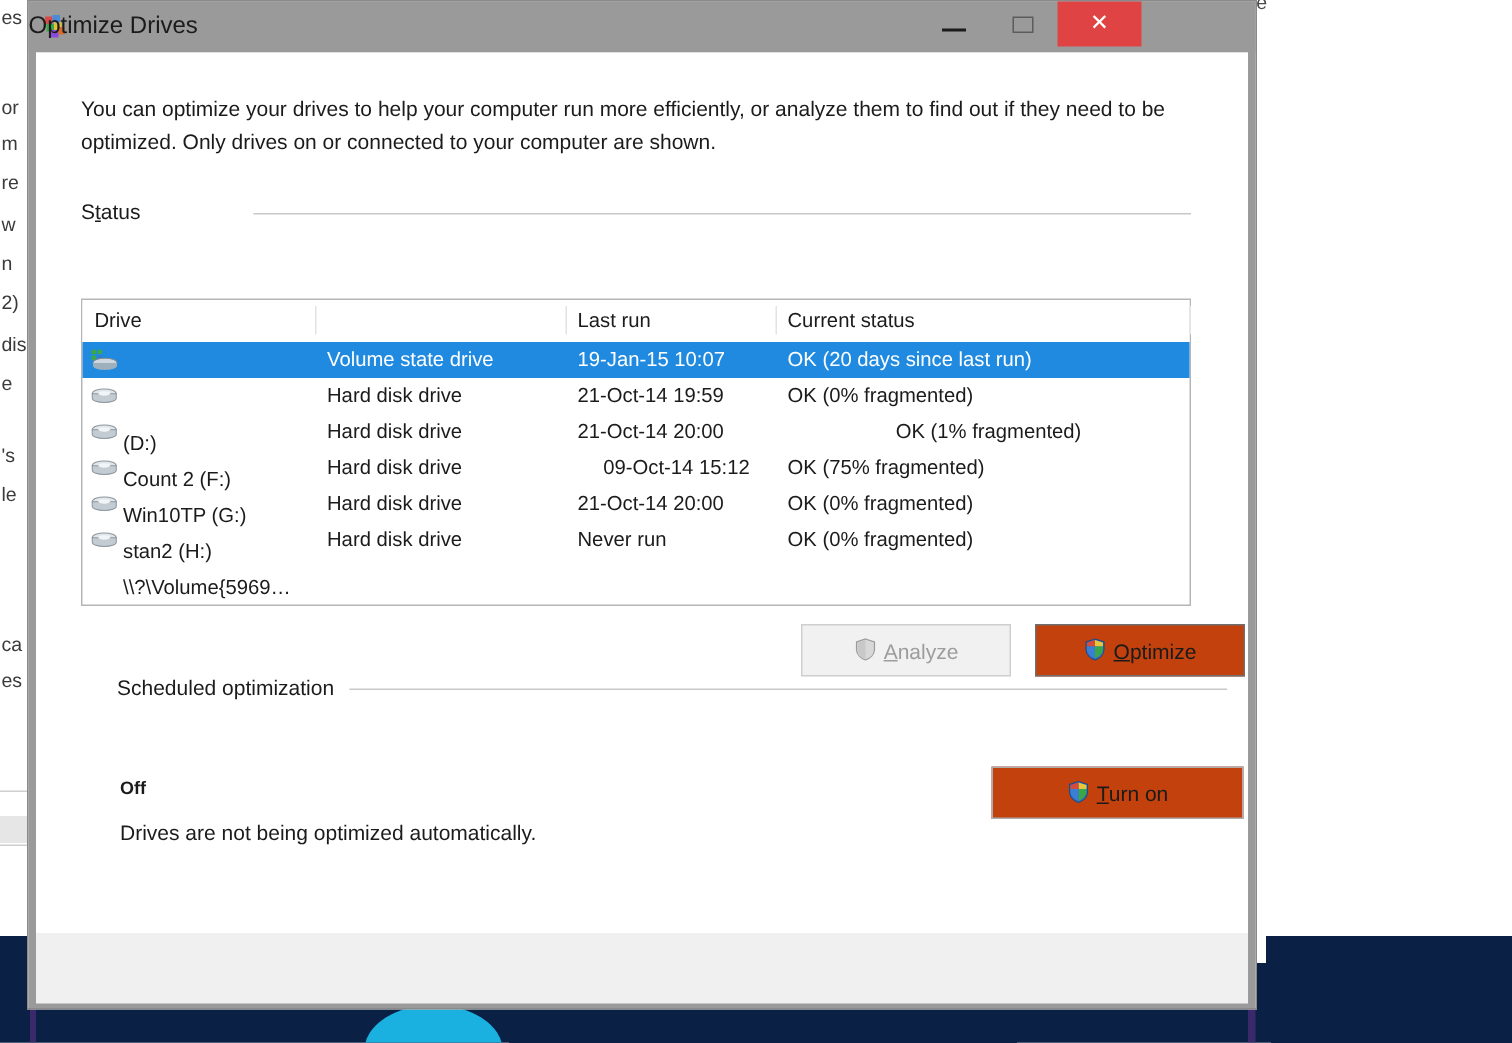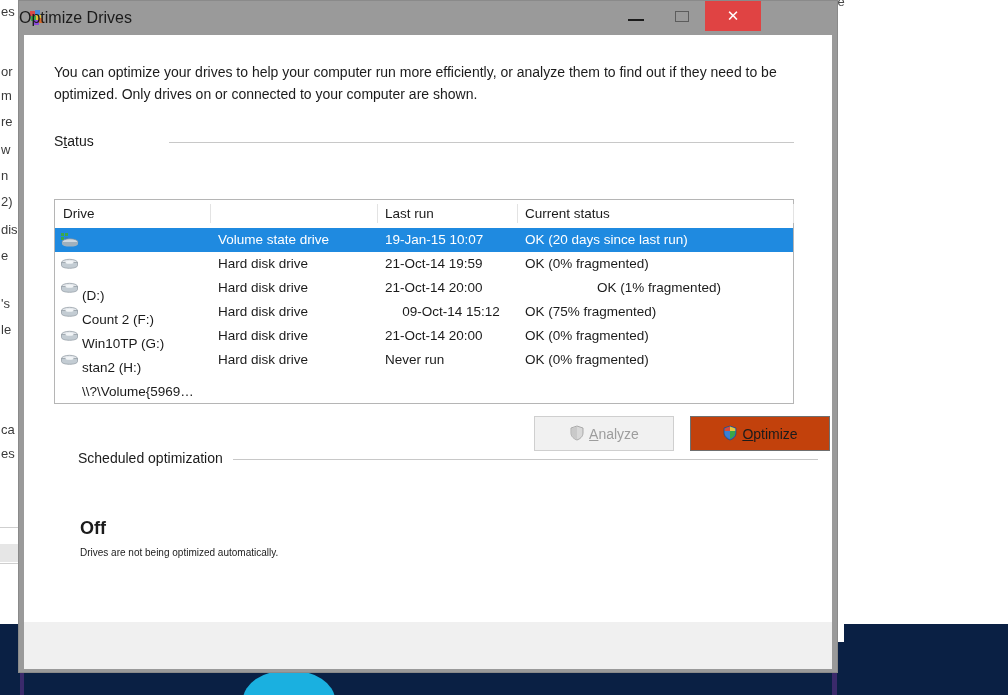--- a/index.html
+++ b/index.html
@@ -90,22 +90,22 @@
   }
   .btn .lbl{display:inline-block;line-height:1;vertical-align:middle;}
   .btn.disabled{color:#9d9d9d;border-color:#cfcfcf;background:#f1f1f1;}
   .btn.strong{border-color:#6f6f6f;}
   .shield{display:inline-block;width:16px;height:16px;vertical-align:middle;margin-right:4px;position:relative;top:-1px;}
 
   #btn-analyze{left:510px;top:381px;width:140px;height:35px;line-height:33px;}
   #btn-optimize{left:666px;top:381px;width:140px;height:35px;line-height:33px;}
   #btn-turnon{left:637px;top:476px;width:168px;height:35px;line-height:33px;}
 
-  .sched-off{position:absolute;left:56px;top:483px;font-size:18px;font-weight:bold;color:#1b1b1b;}
-  .sched-desc{position:absolute;left:56px;top:512px;font-size:10px;color:#1b1b1b;}
+  .sched-off{position:absolute;left:56px;top:483px;font-size:12px;font-weight:bold;color:#1b1b1b;}
+  .sched-desc{position:absolute;left:56px;top:512px;font-size:14px;color:#1b1b1b;}
 
   
   #footer{position:absolute;left:5px;top:621px;width:808px;height:47px;background:#f0f0f0;}
 </style>
 </head>
 <body>
 
 <div id="desktop">
   <div class="band-top"></div>
   <div class="bg-edge"></div>
@@ -270,18 +270,27 @@
     </div>
 
     <div class="grouphdr" style="left:30px;top:415px;width:740px;margin-left:24px;">
       <span>Scheduled optimization</span>
       <span class="rule" style="left:155px;right:0;"></span>
     </div>
 
     <div class="sched-off">Off</div>
     <div class="sched-desc">Drives are not being optimized automatically.</div>
 
+    <div class="btn" id="btn-turnon">
+      <svg class="shield" viewBox="0 0 16 16">
+        <path d="M8 1 L14 3 L14 8 C14 11.5 11 14 8 15 C5 14 2 11.5 2 8 L2 3 Z" fill="#2f6fc4" stroke="#1d4a86" stroke-width="0.7"></path>
+        <path d="M8 1.6 L13.3 3.4 L13.3 6 L8 6 Z" fill="#e8c63c"></path>
+        <path d="M8 6 L13.3 6 L13.3 8 C13.3 10.3 11.2 12.6 8 13.9 Z" fill="#3aa64a"></path>
+        <path d="M8 1.6 L2.7 3.4 L2.7 6 L8 6 Z" fill="#d84a3a"></path>
+        <path d="M8 6 L2.7 6 L2.7 8 C2.7 10.3 4.8 12.6 8 13.9 Z" fill="#3b7fd4"></path>
+      </svg><span class="lbl"><span class="acc">T</span><span>urn on</span></span>
+    </div>
   </div>
 
   <div id="footer">
     
   </div>
 </div>
 
 </body></html>

